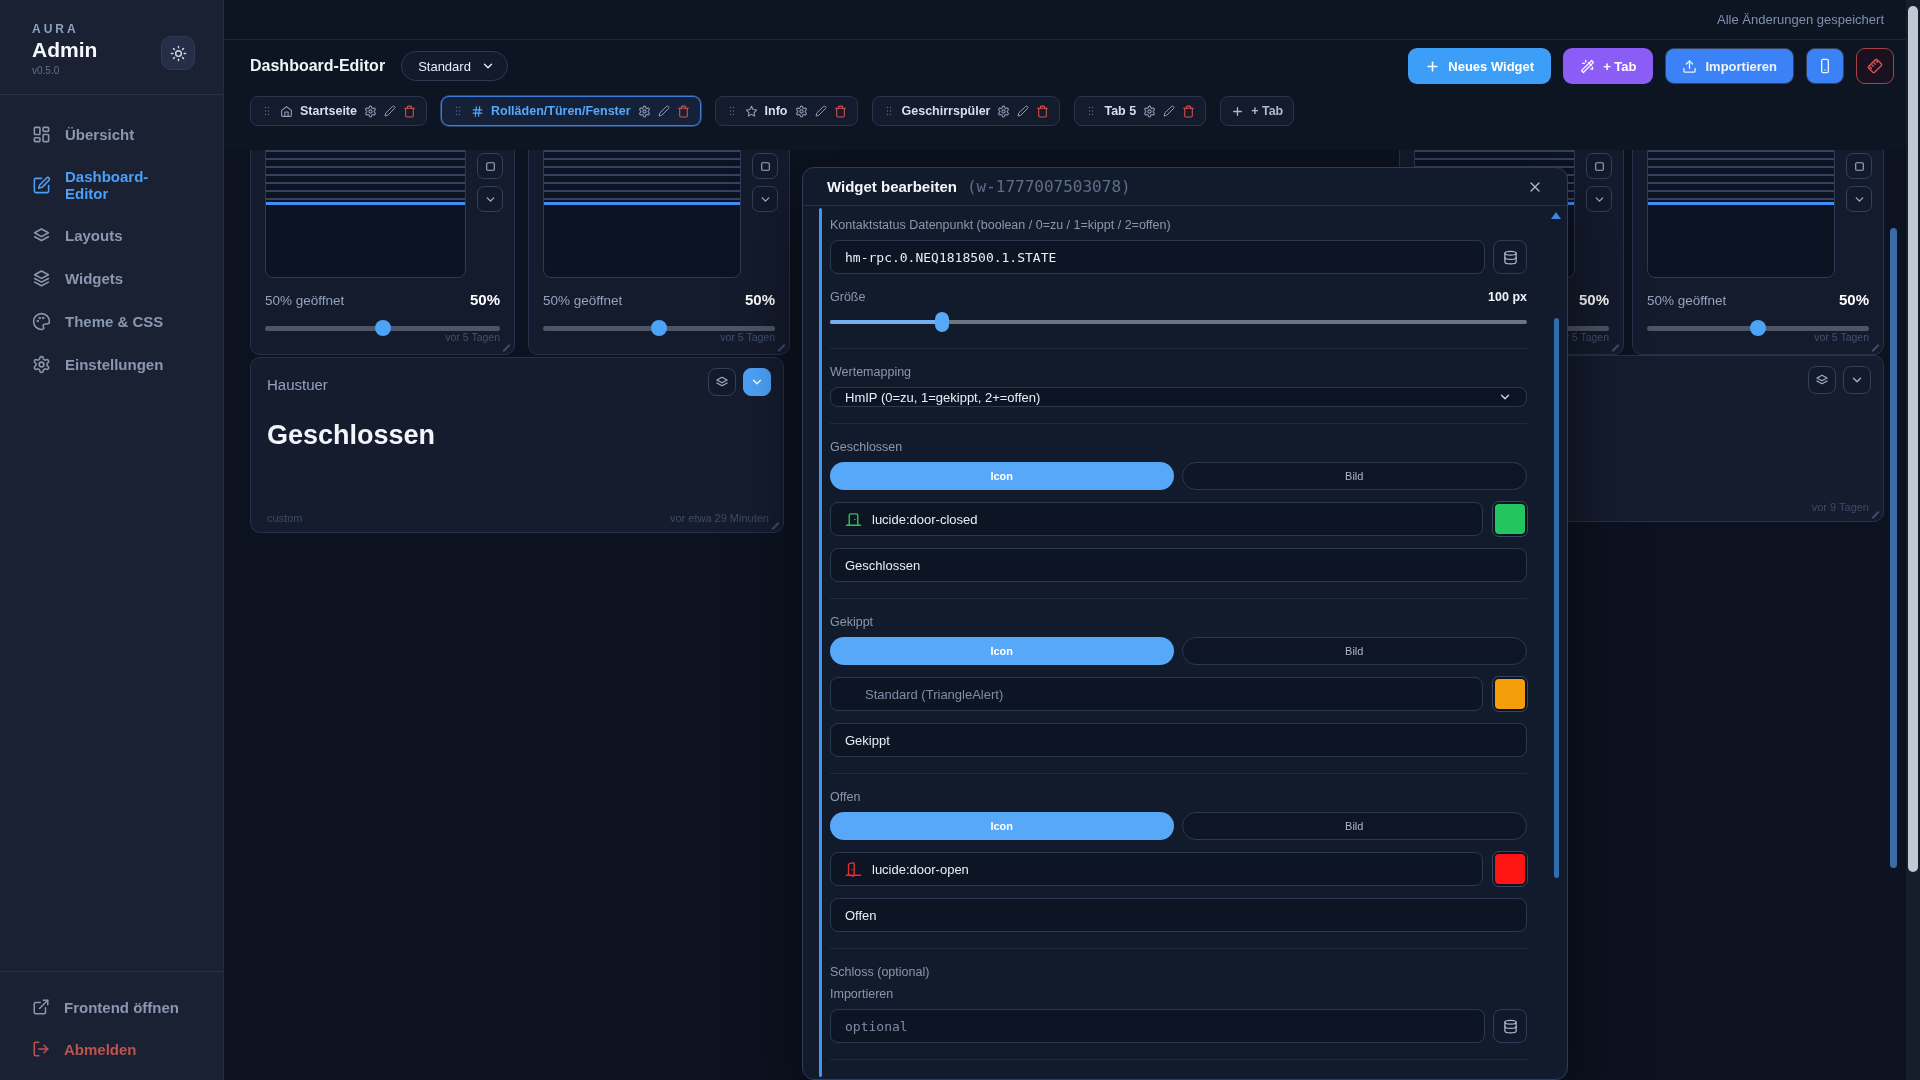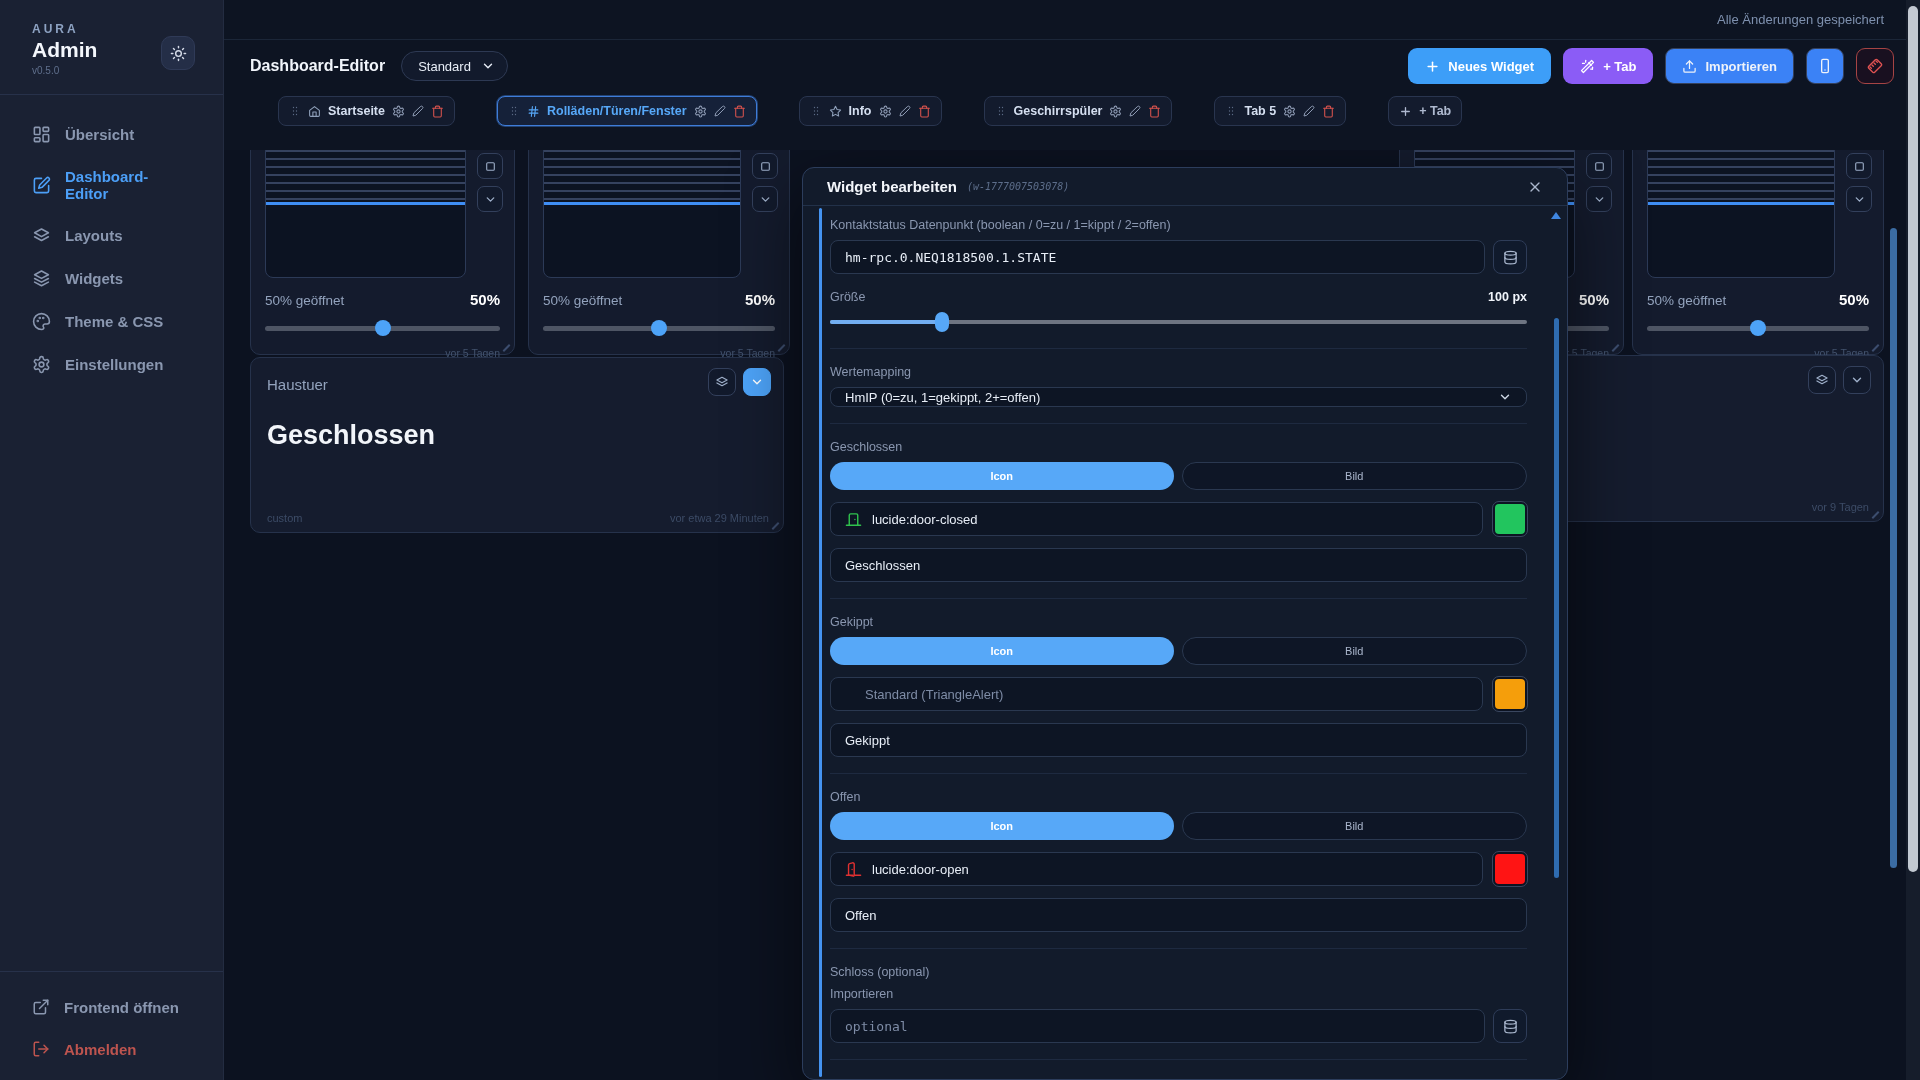--- a/index.html
+++ b/index.html
@@ -32,21 +32,21 @@
   .tb-select { height:30px; min-width:96px; border-radius:15px; background:#121a2c; border:1px solid #2d3953; display:flex; align-items:center; gap:10px; padding:0 12px 0 16px; font-size:13px; color:#e8eef7; cursor:pointer; }
   .tb-right { margin-left:auto; display:flex; align-items:center; gap:12px; }
   .btn { height:36px; border-radius:9px; display:flex; align-items:center; gap:8px; padding:0 16px; font-size:13px; font-weight:bold; cursor:pointer; border:1px solid transparent; }
   .btn-blue { background:#3d9ef8; color:#fff; }
   .btn-purple { background:#8b5cf6; color:#fff; }
   .btn-dark { background:#3b82f6; border-color:#35415b; color:#eef2f9; }
   .btn-icon { width:38px; padding:0; justify-content:center; }
   .btn-danger { background:#191020; border-color:#a64444; color:#e05252; }
 
   .tabbar { display:flex; align-items:center; gap:14px; padding:4px 26px 14px; }
-  .tab { height:30px; display:flex; align-items:center; gap:7px; padding:0 10px; border-radius:8px; background:#131b2d; border:1px solid #29354f; font-size:12.5px; color:#d5dff0; cursor:pointer;margin-left:28px; }
+  .tab { height:30px; display:flex; align-items:center; gap:7px; padding:0 10px; border-radius:8px; background:#131b2d; border:1px solid #29354f; font-size:12.5px; color:#d5dff0; cursor:pointer; }
   .tab .t-label { font-weight:600; }
   .tab.active { background:#152139; border-color:#3e7cd8; box-shadow:0 0 0 1px rgba(62,124,216,.45); color:#57a8f8; }
   .tab.active .t-label, .tab.active .t-icon { color:#57a8f8; }
   .t-grip { color:#5c6b86; }
   .t-icon { color:#8fa0ba; }
   .t-act { color:#8e9bb4; cursor:pointer; }
   .t-trash { color:#d4524d; cursor:pointer; }
   .tab.addtab { color:#aeb9cf; }
 
   
@@ -59,36 +59,36 @@
       #0c1322; }
   .sh-btns { position:absolute; right:11px; top:66px; display:flex; flex-direction:column; gap:7px; }
   .mini-btn { width:26px; height:26px; border-radius:7px; background:#121a2c; border:1px solid #33405c; color:#9fb0ca; display:flex; align-items:center; justify-content:center; cursor:pointer; }
   .sh-labels { position:absolute; left:14px; right:14px; top:204px; display:flex; justify-content:space-between; align-items:baseline; }
   .sh-open { font-size:13.5px; color:#93a3bd; }
   .sh-pct { font-size:15px; font-weight:bold; color:#fff; }
   .slider { position:relative; height:16px; }
   .slider .track { position:absolute; left:0; right:0; top:6px; height:5px; border-radius:3px; background:#4e5564; }
   .slider .thumb { position:absolute; top:0; width:16px; height:16px; border-radius:50%; background:#4da3f8; transform:translateX(-50%); cursor:pointer; }
   .sh-slider { position:absolute; left:14px; right:14px; top:233px; }
-  .sh-updated { position:absolute; right:14px; top:260px; font-size:10.5px; color:#42526d; }
+  .sh-updated { position:absolute; right:14px; top:244px; font-size:10.5px; color:#42526d; }
   .rs-handle { position:absolute; right:3px; bottom:5px; width:9px; height:2px; background:#3c4d6e; transform:rotate(-45deg); }
 
   .hcard { position:absolute; background:#151c2e; border:1px solid #26324b; border-radius:10px; }
   .h-title { position:absolute; left:16px; top:18px; font-size:15px; color:#93a3bd; }
   .h-btns { position:absolute; right:12px; top:10px; display:flex; gap:7px; }
   .h-btn { width:28px; height:28px; border-radius:8px; background:#121a2c; border:1px solid #33405c; color:#9fb0ca; display:flex; align-items:center; justify-content:center; cursor:pointer; }
   .h-btn.blue { background:#4da3f8; border-color:#4da3f8; color:#fff; }
   .h-state { position:absolute; left:16px; top:62px; font-size:27px; font-weight:bold; color:#f2f5fa; }
   .h-foot { position:absolute; left:16px; right:14px; bottom:8px; display:flex; justify-content:space-between; font-size:11px; color:#3c4b66; }
 
   
   .modal { position:absolute; left:578px; top:17px; width:766px; height:913px; background:#121b2b; border:1px solid #2c3d5c; border-radius:12px; box-shadow:0 24px 70px rgba(0,0,0,.55); z-index:10; }
   .mo-head { height:38px; display:flex; align-items:center; padding:0 24px; border-bottom:1px solid #223149; gap:10px; }
   .mo-title { font-size:15px; font-weight:bold; color:#f3f6fb; }
-  .mo-id { font-size:10px; color:#5d6e8b; font-family:"DejaVu Sans Mono",monospace;font-style:italic; }
+  .mo-id { font-size:16px; color:#5d6e8b; font-family:"DejaVu Sans Mono",monospace; }
   .mo-close { margin-left:auto; color:#aab6cc; cursor:pointer; }
   .mo-body { position:absolute; top:38px; bottom:0; left:0; right:0; padding:4px 40px 10px 27px; overflow:hidden; }
   .mo-accent { position:absolute; left:16px; top:40px; bottom:2px; width:3px; background:#4593f0; border-radius:2px; }
   .m-label { font-size:12.5px; color:#8a97b0; margin:14px 0 8px; }
   .m-label.first { margin-top:8px; }
   .input-row { display:flex; gap:8px; align-items:stretch; }
   .inp { flex:1; height:34px; background:#0d1524; border:1px solid #2a3850; border-radius:8px; display:flex; align-items:center; padding:0 14px; gap:10px; font-size:13px; color:#e8eef7; cursor:text; }
   .inp.mono { font-family:"DejaVu Sans Mono",monospace; }
   .inp .ph { color:#7e8ca6; }
   .db-btn { width:34px; height:34px; border-radius:8px; background:#101a2c; border:1px solid #2e3c58; color:#aab8cf; display:flex; align-items:center; justify-content:center; cursor:pointer; }

